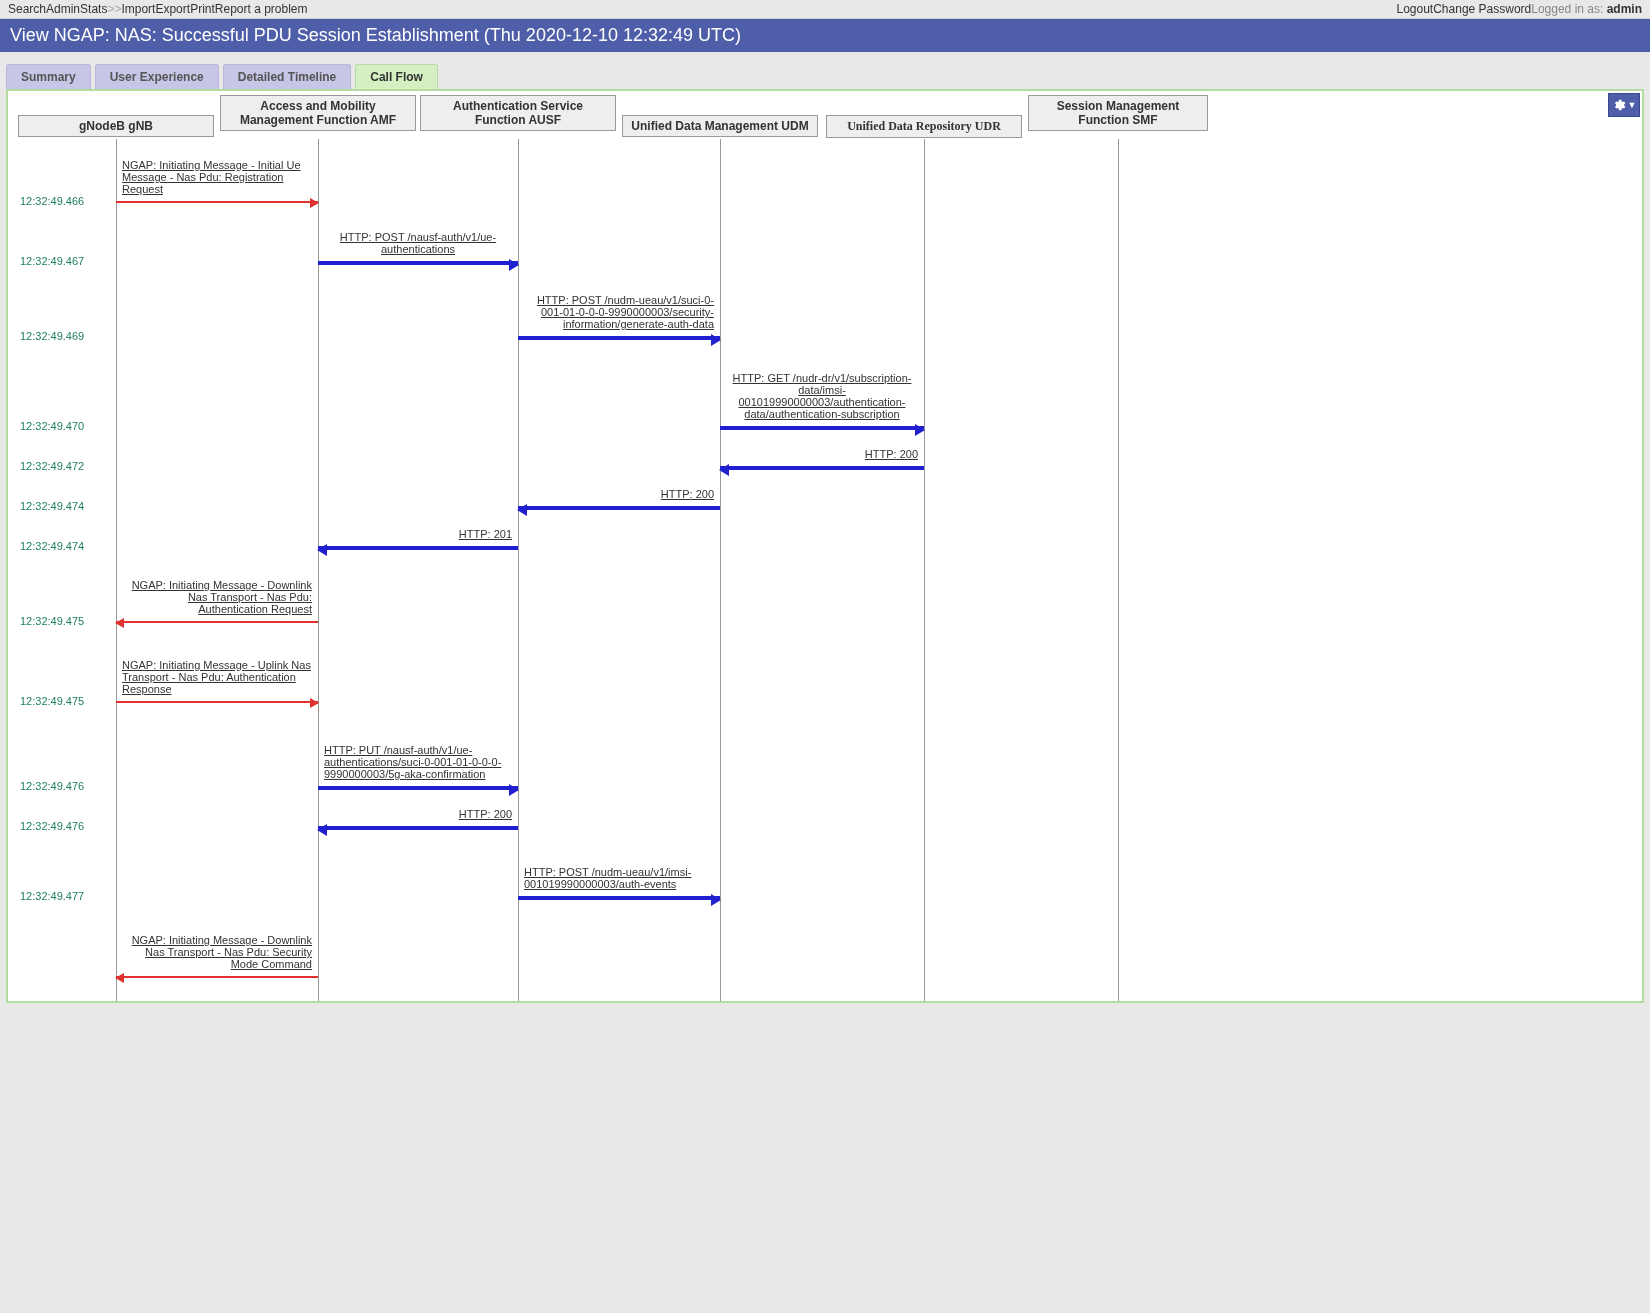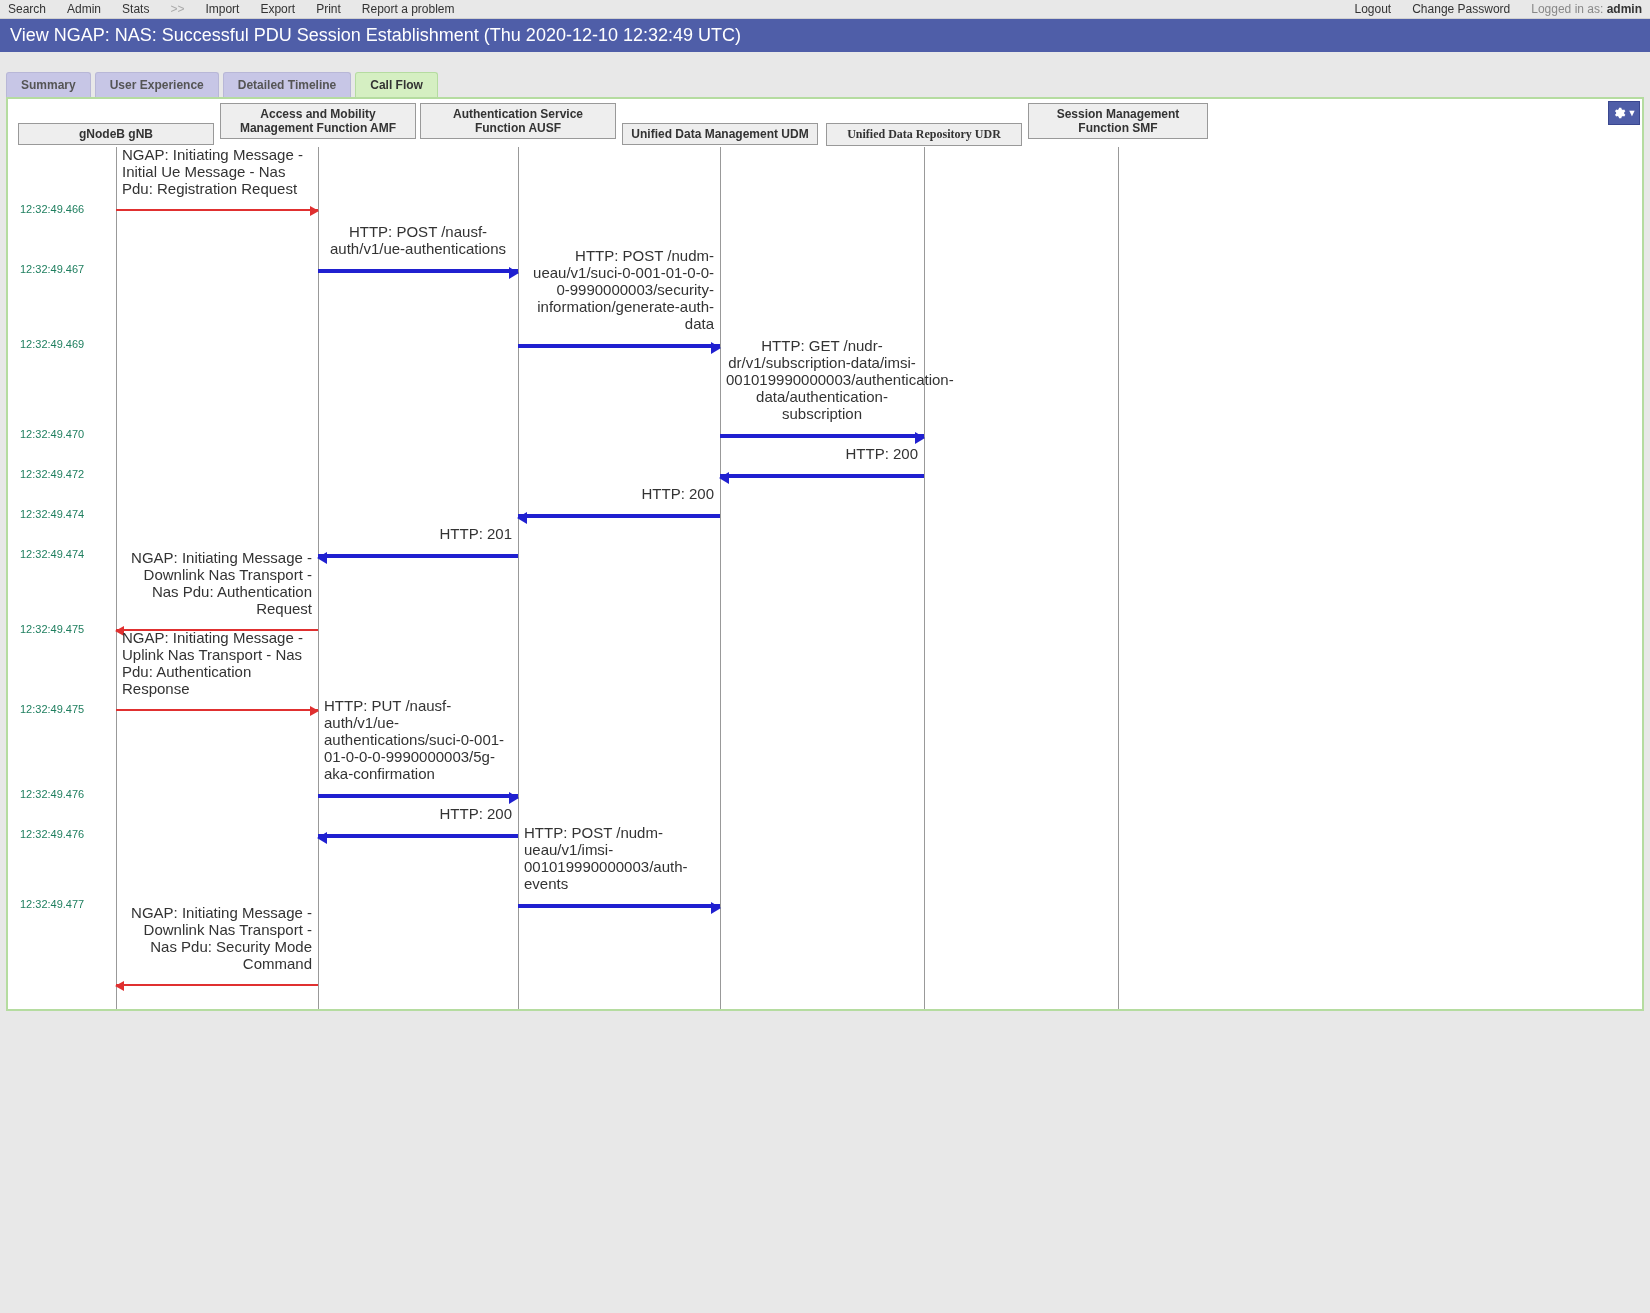--- a/index.html
+++ b/index.html
@@ -1,32 +1,32 @@
 <!DOCTYPE html>
 <html><head>
 <meta charset="utf-8">
 <style>
 html,body{margin:0;padding:0;font-family:Verdana,Arial,sans-serif;font-size:12px;color:#333;background:#e8e8e8;}
 .top-menu{background:#e8e8e8;padding:2px 8px;display:flex;justify-content:space-between;align-items:center;border-bottom:1px solid #d0d0d0;}
-.top-menu .left, .top-menu .right{display:flex;gap:21px;align-items:center;}
+.top-menu .left, .top-menu .right{display:flex;gap:0;align-items:center;}
 .top-menu span{cursor:pointer;}
 .top-menu .sep{color:#aaa;}
 .top-menu .logged{color:#888;}
 .top-menu .logged b{color:#333;}
 .title-bar{background:#4f5ea8;color:#fff;font-size:18px;padding:6px 10px;}
-.tabs{display:flex;gap:4px;padding:20px 6px 0 6px;background:#e8e8e8;}
+.tabs{display:flex;gap:4px;padding:12px 6px 0 6px;background:#e8e8e8;}
 .tab{background:#c7c6e6;border:1px solid #b8b7d7;border-bottom:none;padding:5px 14px;font-weight:bold;color:#555;cursor:pointer;border-radius:3px 3px 0 0;}
 .tab.active{background:#d5efc2;border-color:#b5dca0;color:#333;}
 .canvas-wrap{margin:0 6px 6px 6px;border:2px solid #b5dca0;background:#fff;position:relative;height:910px;overflow:auto;}
 .canvas{position:relative;width:1210px;height:1010px;}
 .node-head{position:absolute;top:4px;border:1px solid #999;background:#eee;padding:3px 6px;font-weight:bold;text-align:center;box-sizing:border-box;}
 .lifeline{position:absolute;top:40px;bottom:0;width:0;border-left:1px solid #999;}
 .ts{position:absolute;left:12px;color:#1f7f5f;font-size:11px;transform:translateY(-50%);}
 .msg{position:absolute;}
-.msg .lbl{position:absolute;bottom:12px;font-size:15px;color:#333;}
+.msg .lbl{position:absolute;bottom:6px;font-size:11px;color:#333;text-decoration:underline;}
 .msg .line{position:absolute;height:0;border-top:2px solid;}
 .msg .line::after{content:"";position:absolute;width:0;height:0;border-style:solid;}
 .msg.red .line{border-color:#e03030;}
 .msg.blue .line{border-color:#2020d0;}
 .msg.blue .line{border-top-width:0;border-top:none;height:4px;border-top:2px solid #2020d0;border-bottom:2px solid #2020d0;box-sizing:border-box;}
 .msg.red.right .line::after{right:-1px;top:-5px;border-width:5px 0 5px 9px;border-color:transparent transparent transparent #e03030;}
 .msg.red.left .line::after{left:-1px;top:-5px;border-width:5px 9px 5px 0;border-color:transparent #e03030 transparent transparent;}
 .msg.blue.right .line::after{right:-1px;top:-4px;border-width:6px 0 6px 10px;border-color:transparent transparent transparent #2020d0;}
 .msg.blue.left .line::after{left:-1px;top:-4px;border-width:6px 10px 6px 0;border-color:transparent #2020d0 transparent transparent;}
 .gear-btn{position:absolute;right:2px;top:2px;width:30px;height:22px;background:#4f5ea8;border:1px solid #3a478f;display:flex;align-items:center;justify-content:center;color:#fff;cursor:pointer;z-index:50;}

